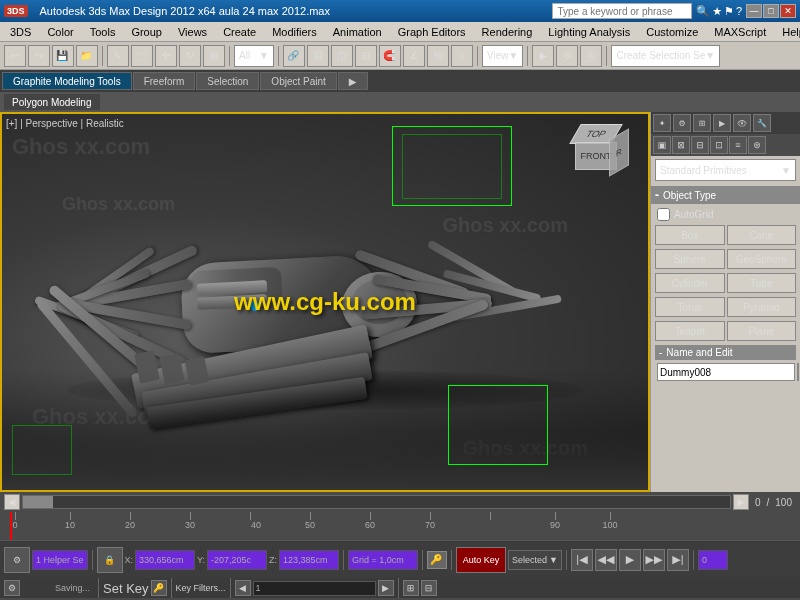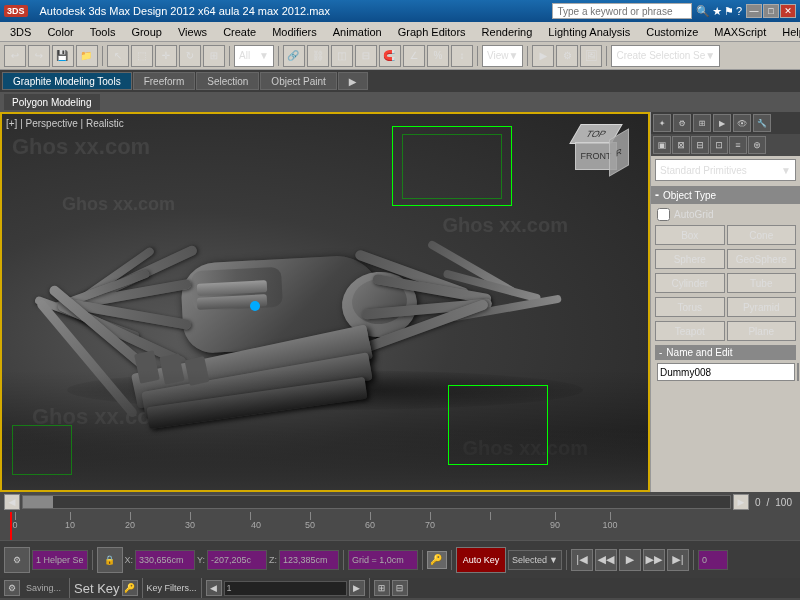--- a/index.html
+++ b/index.html
@@ -396,21 +396,21 @@
       min-width: 26px;
       background: #555;
       border: 1px solid #777;
       display: flex; align-items: center; justify-content: center;
       font-size: 9px; color: #ccc;
       cursor: pointer;
       padding: 0 2px;
     }
     .sb-field {
       height: 20px;
-      background: #701a75;
+      background: #6d28d9;
       border: 1px solid #555;
       color: #aaa;
       font-size: 9px;
       padding: 0 3px;
       min-width: 40px;
       display: flex; align-items: center;
       white-space: nowrap;
     }
     .sb-label {
       font-size: 9px; color: #aaa; white-space: nowrap;
@@ -635,20 +635,21 @@
           <div style="position:absolute;top:18px;left:12px;width:42px;height:28px;background:rgba(180,180,180,0.85);border:1px solid rgba(255,255,255,0.4);display:flex;align-items:center;justify-content:center;font-size:9px;color:#333;">FRONT</div>
 
           <div style="position:absolute;top:10px;left:46px;width:20px;height:37px;background:rgba(160,160,160,0.85);border:1px solid rgba(255,255,255,0.3);display:flex;align-items:center;justify-content:center;font-size:8px;color:#333;transform:skewY(-30deg);">R</div>
         </div>
       </div>
 
       <div class="center-dot"></div>
 
       <div class="viewport-label">[+] | Perspective | Realistic</div>
 
+      <div class="site-watermark">www.cg-ku.com</div>
     </div>
   </div>
 
   <div id="rightpanel">
 
     <div class="rp-icons">
       <div class="rp-icon">✦</div>
       <div class="rp-icon">⚙</div>
       <div class="rp-icon">⊞</div>
       <div class="rp-icon">▶</div>
@@ -783,21 +784,21 @@
   <div class="sb-play-btn">◀◀</div>
   <div class="sb-play-btn" style="background:#555;">▶</div>
   <div class="sb-play-btn">▶▶</div>
   <div class="sb-play-btn">▶|</div>
   <div class="sb-separator"></div>
   <div class="sb-field" style="min-width:30px;cursor:text;">0</div>
 </div>
 
 <div id="bottombar">
   <div class="bb-btn">⚙</div>
-  <span class="sb-label" style="font-size:9px;color:#aaa;padding:0 4px;">Saving...</span>
+  <span class="sb-label" style="font-size:9px;color:#aaa;padding:0 4px;margin-left:29px;">Saving...</span>
   <div class="sb-separator"></div>
   <span style="font-size:13px;color:#ccc;">Set Key</span>
   <div class="bb-btn" style="font-size:9px;">🔑</div>
   <div class="sb-separator"></div>
   <span style="font-size:9px;color:#ccc;">Key Filters...</span>
   <div class="sb-separator"></div>
 
   <div class="bb-btn">◀</div>
   <input type="text" class="bb-field" value="1" style="">
   <div class="bb-btn">▶</div>

